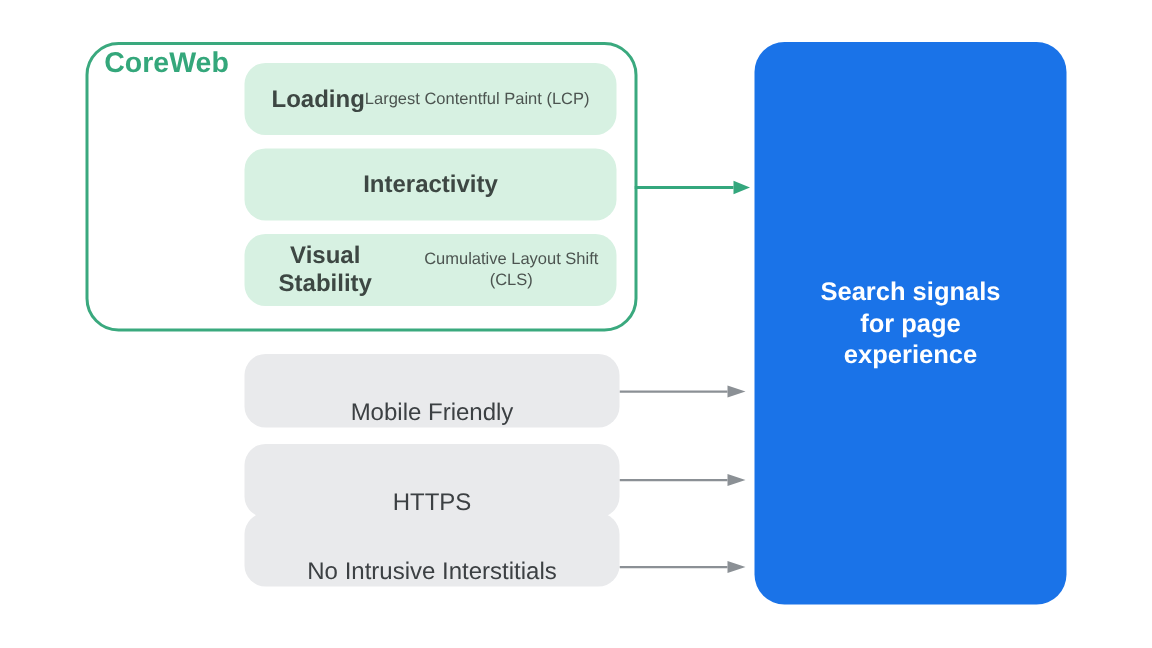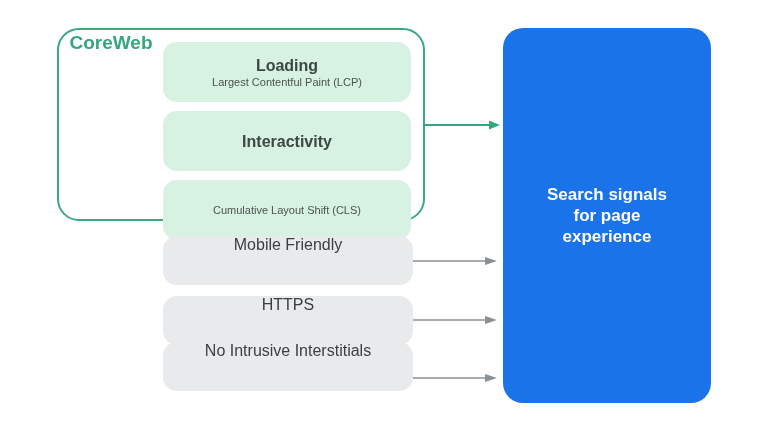--- a/index.html
+++ b/index.html
@@ -37,25 +37,24 @@
   }
   .cwv-pills {
     position: absolute;
     left: 104px; top: 12px;
     width: 248px;
     display: flex;
     flex-direction: column;
     gap: 9px;
   }
   .vital-pill {
-    height: 60px;
+    height: 48px;
     background: #d7f1e2;
     border-radius: 14px;
     display: flex;
-    flex-direction: column;
     justify-content: center;
     align-items: center;
     text-align: center;
   }
   .vital-title {
     font-size: 16px;
     font-weight: bold;
     color: #3d4743;
     line-height: 19px;
   }
@@ -68,21 +67,21 @@
   
   .signal-pill {
     position: absolute;
     left: 163px;
     width: 250px;
     height: 49px;
     background: #e9eaec;
     border-radius: 14px;
     display: flex;
     justify-content: center;
-    align-items: flex-start;
+    align-items: flex-end;
     font-size: 16px;
     color: #3c4043;
   }
   #signal-mobile { top: 236px; }
   #signal-https  { top: 296px; }
   #signal-interstitials { top: 342px; }
 
   
   .result-box {
     position: absolute;
@@ -120,20 +119,21 @@
     </div>
     <div class="cwv-pills">
       <div class="vital-pill">
         <div class="vital-title">Loading</div>
         <div class="vital-subtitle">Largest Contentful Paint (LCP)</div>
       </div>
       <div class="vital-pill">
         <div class="vital-title">Interactivity</div>
       </div>
       <div class="vital-pill">
+        <div class="vital-title">Visual Stability</div>
         <div class="vital-subtitle">Cumulative Layout Shift (CLS)</div>
       </div>
     </div>
   </div>
 
   <div class="signal-pill" id="signal-mobile">
     <span>Mobile Friendly</span>
   </div>
   <div class="signal-pill" id="signal-https">
     <span>HTTPS</span>

